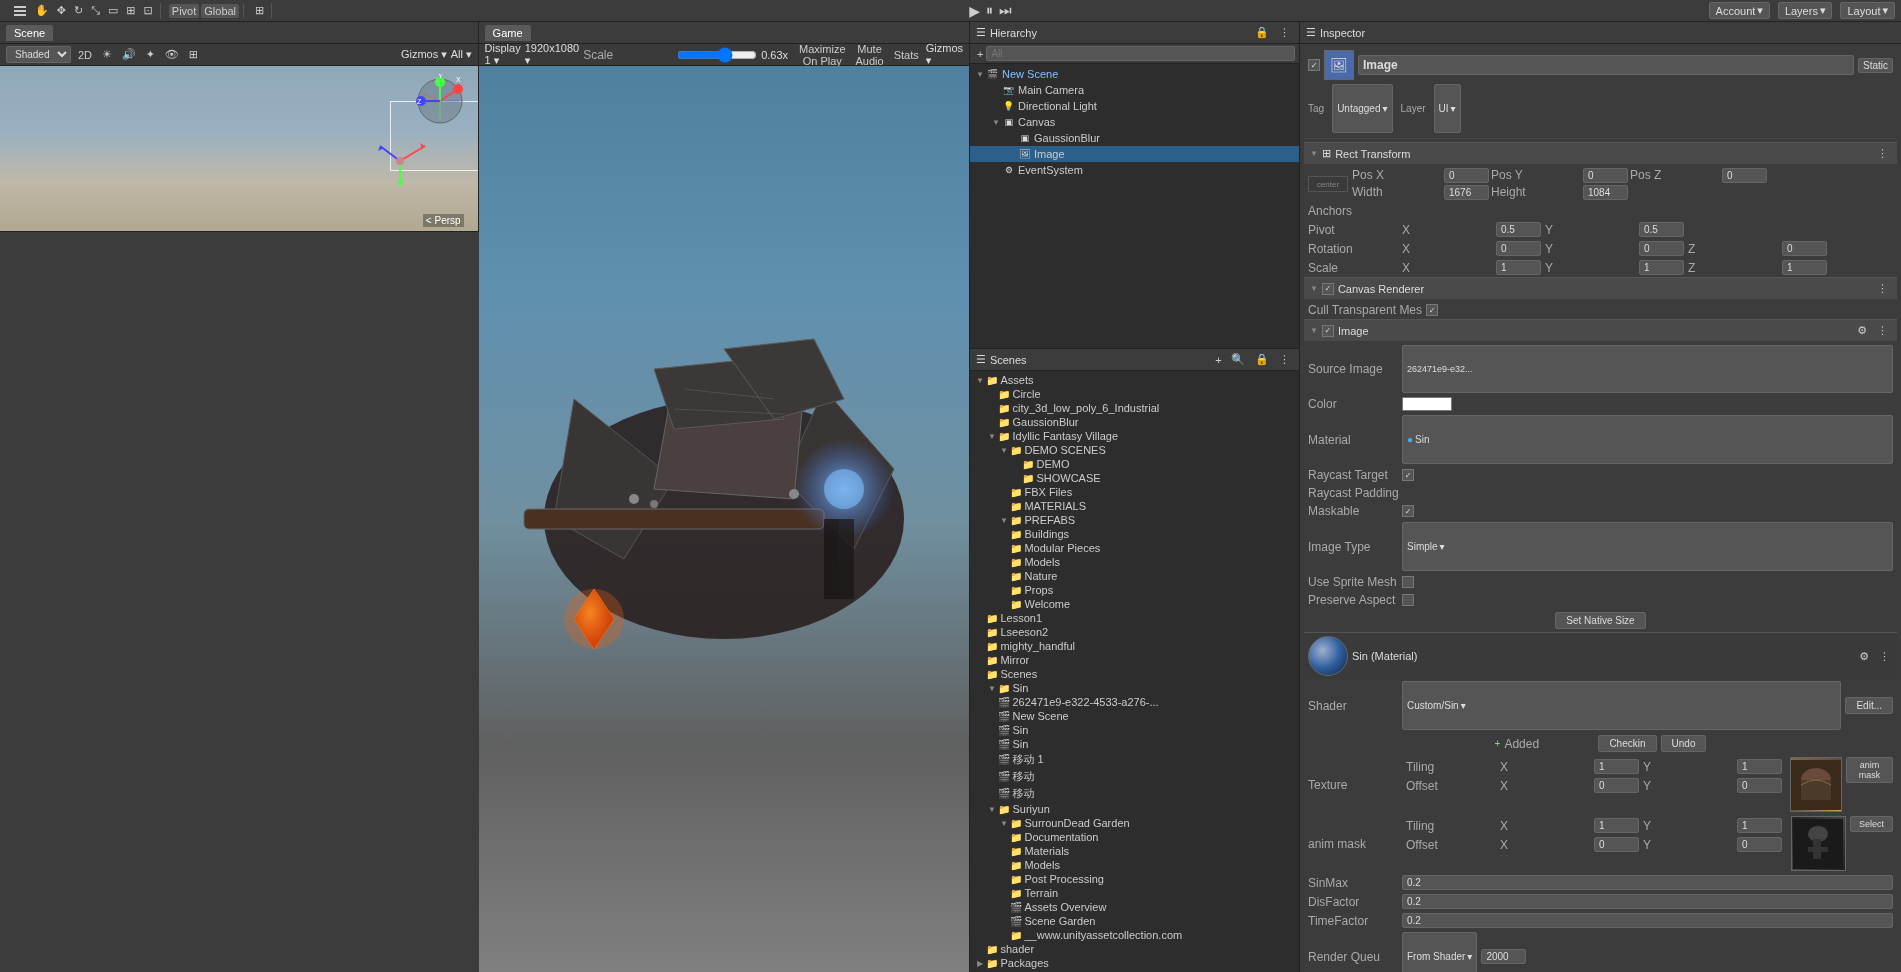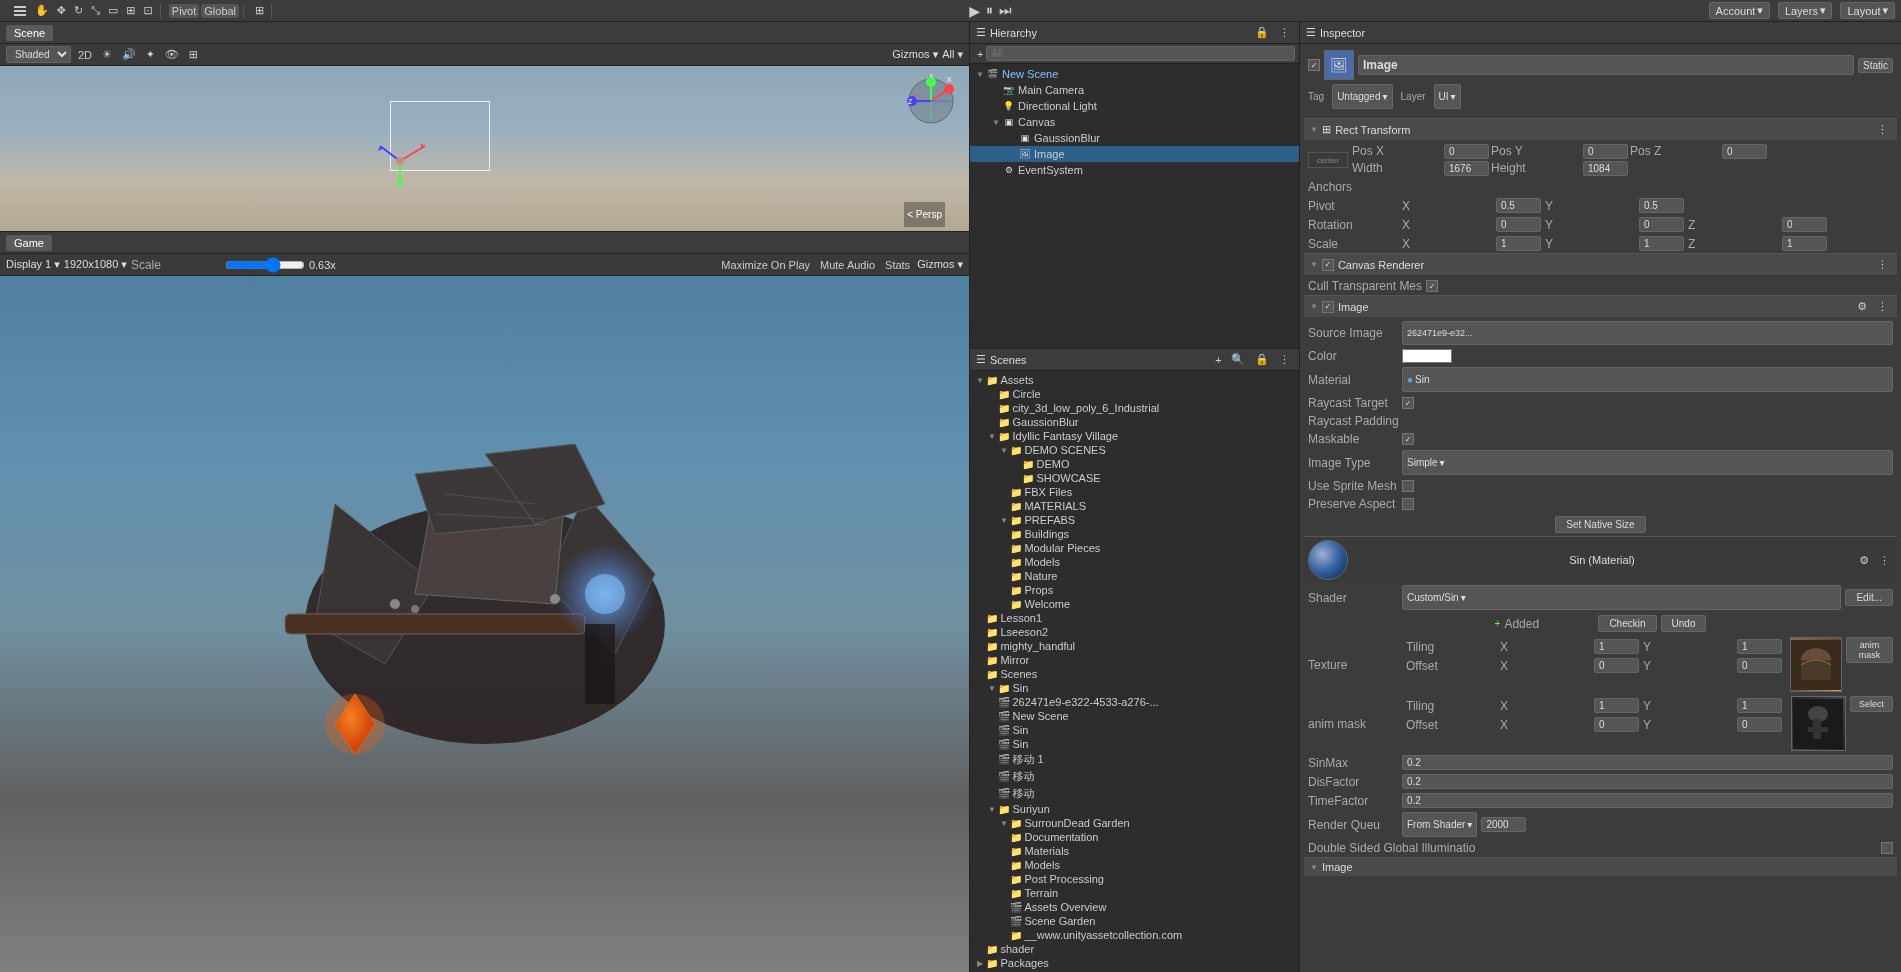--- a/index.html
+++ b/index.html
@@ -81,21 +81,21 @@
     
     .main-layout {
       display: flex;
       flex: 1;
       overflow: hidden;
     }
 
     
     .left-area {
       display: flex;
-      flex-direction: column;
+      flex-direction: row;
       width: 970px;
       flex-shrink: 0;
     }
 
     
     .scene-view {
       flex: 1;
       display: flex;
       flex-direction: column;
       border-right: 1px solid #222;
@@ -144,25 +144,25 @@
     }
     .scene-content {
       flex: 1;
       background: linear-gradient(180deg, #8a9ba8 0%, #b0b8bc 50%, #9a8f7a 100%);
       position: relative;
       overflow: hidden;
     }
     .persp-label {
       position: absolute;
       bottom: 4px;
-      right: 24px;
+      right: 14px;
       color: #fff;
       font-size: 10px;
       background: rgba(0,0,0,0.3);
-      padding: 7px 3px;
+      padding: 1px 3px;
     }
 
     
     .game-view {
       flex: 1;
       display: flex;
       flex-direction: column;
       border-right: 1px solid #222;
     }
     .game-toolbar {
@@ -328,21 +328,21 @@
       display: inline-flex;
       align-items: center;
       justify-content: center;
       font-size: 8px;
       cursor: pointer;
     }
     .dropdown-field {
       background: #555;
       border: 1px solid #666;
       color: #ddd;
-      padding: 6px 4px;
+      padding: 18px 4px;
       font-size: 10px;
       cursor: pointer;
       border-radius: 2px;
       display: flex;
       align-items: center;
       gap: 2px;
     }
     .color-swatch {
       width: 50px;
       height: 14px;
@@ -1079,21 +1079,21 @@
       <div class="inspector-row">
         <span class="inspector-label">Preserve Aspect</span>
         <div class="checkbox"></div>
       </div>
       <div class="btn-row">
         <button class="action-btn">Set Native Size</button>
       </div>
 
       <div style="display:flex;align-items:center;gap:4px;padding:3px 4px;background:#3a3a3a;border-top:1px solid #555;">
         <div class="material-preview"></div>
-        <div style="flex:1;text-align:center;">
+        <div style="flex:1;">
           <div style="font-size:11px;color:#ddd;">Sin (Material)</div>
         </div>
         <button class="tool-btn">⚙</button>
         <button class="tool-btn">⋮</button>
       </div>
 
       <div class="inspector-row">
         <span class="inspector-label">Shader</span>
         <div class="dropdown-field" style="flex:1;">
           <span>Custom/Sin</span>

